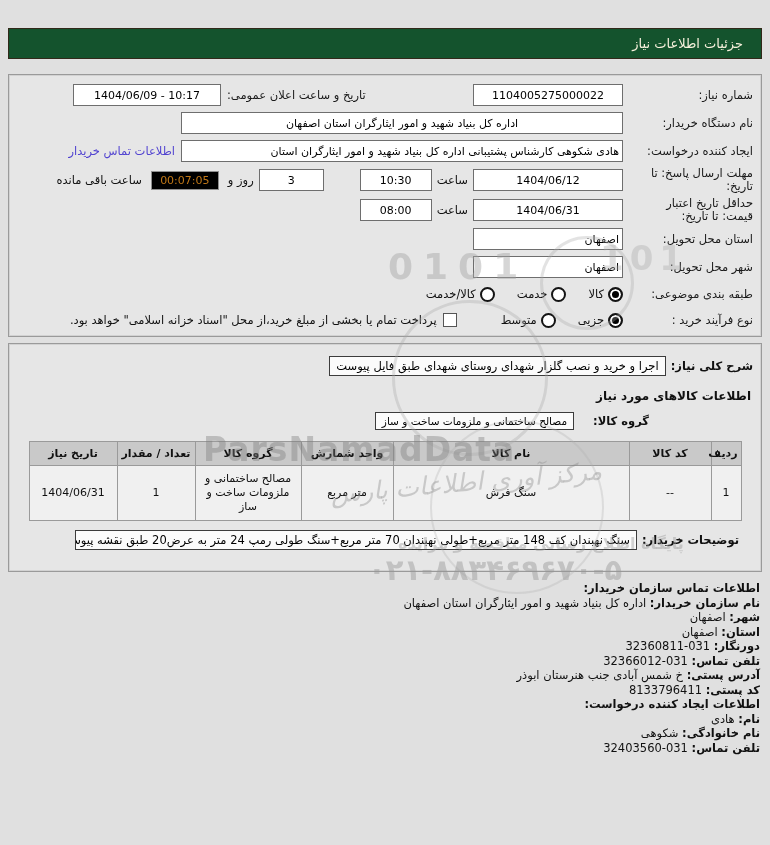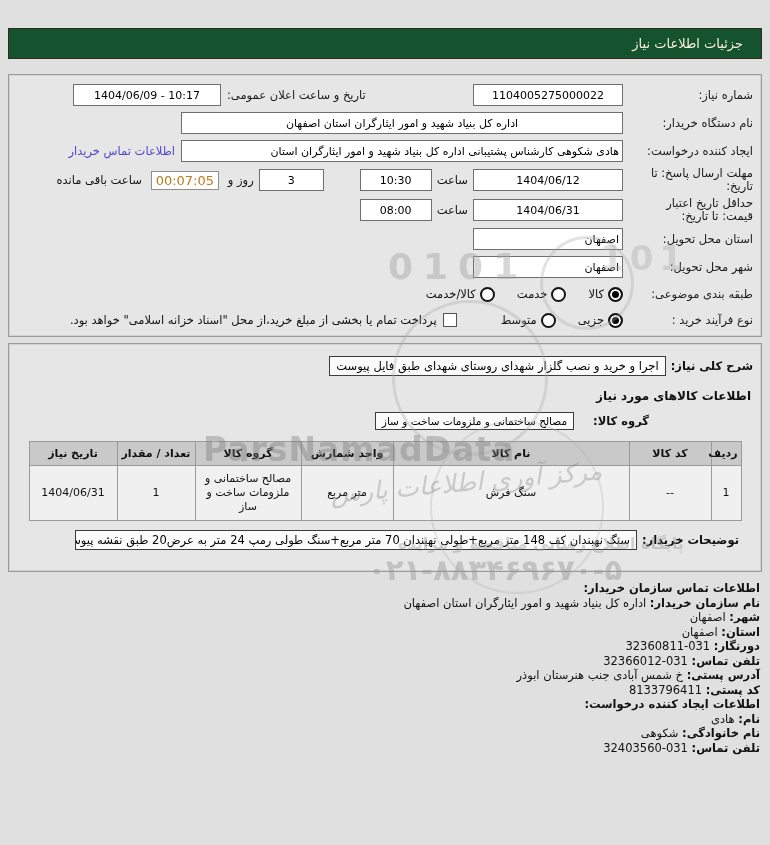--- a/index.html
+++ b/index.html
@@ -31,23 +31,23 @@
   .flabel{width:130px;flex-shrink:0;line-height:13px;color:#1a1a1a;}
   .ibox{
     box-sizing:border-box;height:22px;background:#fff;border:1px solid #6e6e6e;
     font-size:11px;display:flex;align-items:center;justify-content:center;
     white-space:nowrap;overflow:hidden;color:#000;
   }
   .ibox.rt{justify-content:flex-start;padding:0 3px;}
   .w150{width:150px;} .w442{width:442px;} .w148{width:148px;} .w72{width:72px;} .w65{width:65px;} .w66{width:66px;}
   .slab{margin:0 5px;white-space:nowrap;}
   .countdown{
-    background:#ffffff;border:1px solid #8f8f8f;color:#c17817;
+    background:#000000;border:1px solid #8f8f8f;color:#c17817;
     height:17px;display:flex;align-items:center;justify-content:center;
-    font-size:13px;margin:0 4px;
+    font-size:11px;margin:0 4px;
   }
   .link{color:#5143d0;margin-right:6px;cursor:pointer;white-space:nowrap;}
   .num{direction:ltr;unicode-bidi:isolate;}
   
   .radio{
     width:11px;height:11px;border-radius:50%;background:#fff;
     border:2px solid #141414;margin-left:4px;flex-shrink:0;
   }
   .radio.sel{background:#000;box-shadow:inset 0 0 0 2px #fff;}
   .rgroup{display:flex;align-items:center;margin-left:22px;}

